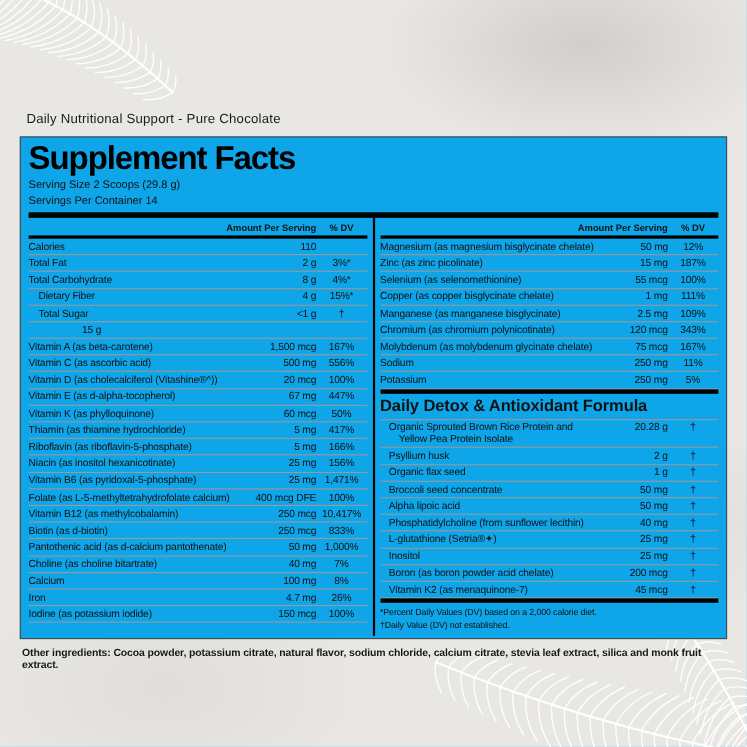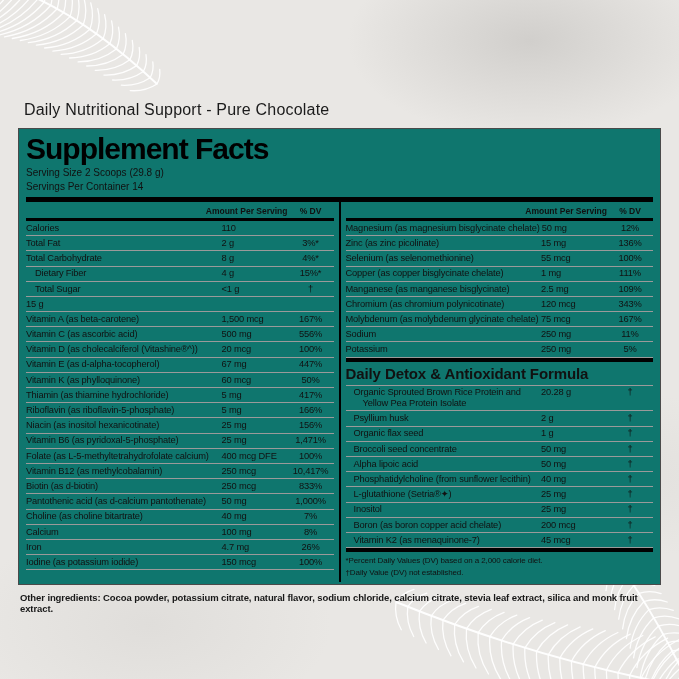--- a/index.html
+++ b/index.html
@@ -13,24 +13,24 @@
       radial-gradient(ellipse 200px 120px at 92% 70%, rgba(210,208,205,.3), rgba(210,208,205,0) 70%),
       #e9e7e4;
   }
   .frond{position:absolute;z-index:1;pointer-events:none;}
   #frond-tl{left:-15px;top:-18px;}
   #frond-br1{right:-25px;bottom:-35px;}
   #frond-br2{right:-18px;bottom:-8px;}
   .page{position:relative;z-index:2;}
   .page-title{
     margin:0;padding:101px 0 0 24px;
-    font-size:16px;font-weight:500;color:#1b1b1b;letter-spacing:.2px;
+    font-size:12px;font-weight:500;color:#1b1b1b;letter-spacing:.2px;
   }
   .panel{
-    margin:9px 18px 0 18px;background:#0f766e;border:1.5px solid #4a4a4a;
+    margin:9px 18px 0 18px;background:#0ea5e9;border:1.5px solid #4a4a4a;
     padding:5px 7px 2px 7px;box-sizing:border-box;min-height:440px;
   }
   .sf-heading{
     font-size:30px;font-weight:bold;letter-spacing:-1px;line-height:1.02;margin:0;color:#000;
   }
   .serving-info{font-size:10px;line-height:1.22;margin-top:2px;}
   .bar-thick{height:5px;background:#000;margin-top:4px;}
   .bar-thick2{height:4px;background:#000;}
   .columns{display:flex;align-items:stretch;}
   .col{flex:1 1 0;min-width:0;display:flex;flex-direction:column;}
@@ -42,21 +42,21 @@
     border-bottom:3px solid #000;font-size:8.5px;font-weight:bold;
   }
   .h-spacer{flex:1;}
   .h-amount{text-align:right;white-space:nowrap;}
   .h-dv{width:46px;text-align:center;white-space:nowrap;}
   .sf-row{
     display:flex;align-items:baseline;border-bottom:1px solid #9a9a9a;
     padding:1.8px 0;font-size:9.3px;line-height:1.14;letter-spacing:-.15px;
   }
   .cell-label{flex:1;padding-right:2px;white-space:nowrap;}
-  .cell-amount{width:66px;white-space:nowrap;}
+  .cell-amount{width:66px;text-align:right;white-space:nowrap;}
   .cell-dv{width:46px;text-align:center;white-space:nowrap;}
   .indent > .cell-label{padding-left:9px;}
   .detox > .cell-label{padding-left:8px;}
   .label2{padding-left:9px;white-space:nowrap;}
   .section-header{
     font-size:15px;font-weight:bold;letter-spacing:-.1px;
     padding:3.5px 0 2.5px;border-bottom:1px solid #9a9a9a;
   }
   .footnotes{font-size:8px;line-height:1.45;padding:3px 0 4px;letter-spacing:-.1px;}
   .other-ingredients{margin:7px 22px 0 20px;font-size:9.5px;letter-spacing:-.1px;color:#171717;font-weight:bold;}
@@ -366,21 +366,21 @@
         </div>
         <div>
             <div class="sf-row">
               <div class="cell-label">Magnesium (as magnesium bisglycinate chelate)</div>
               <div class="cell-amount">50 mg</div>
               <div class="cell-dv">12%</div>
             </div>
             <div class="sf-row">
               <div class="cell-label">Zinc (as zinc picolinate)</div>
               <div class="cell-amount">15 mg</div>
-              <div class="cell-dv">136%</div>
+              <div class="cell-dv">187%</div>
             </div>
             <div class="sf-row">
               <div class="cell-label">Selenium (as selenomethionine)</div>
               <div class="cell-amount">55 mcg</div>
               <div class="cell-dv">100%</div>
             </div>
             <div class="sf-row">
               <div class="cell-label">Copper (as copper bisglycinate chelate)</div>
               <div class="cell-amount">1 mg</div>
               <div class="cell-dv">111%</div>
@@ -448,21 +448,21 @@
               <div class="cell-label">L-glutathione (Setria®✦)</div>
               <div class="cell-amount">25 mg</div>
               <div class="cell-dv">†</div>
             </div>
             <div class="sf-row detox">
               <div class="cell-label">Inositol</div>
               <div class="cell-amount">25 mg</div>
               <div class="cell-dv">†</div>
             </div>
             <div class="sf-row detox">
-              <div class="cell-label">Boron (as boron copper acid chelate)</div>
+              <div class="cell-label">Boron (as boron powder acid chelate)</div>
               <div class="cell-amount">200 mcg</div>
               <div class="cell-dv">†</div>
             </div>
             <div class="sf-row detox">
               <div class="cell-label">Vitamin K2 (as menaquinone-7)</div>
               <div class="cell-amount">45 mcg</div>
               <div class="cell-dv">†</div>
             </div>
           </div>
         <div class="bar-thick2"></div>

